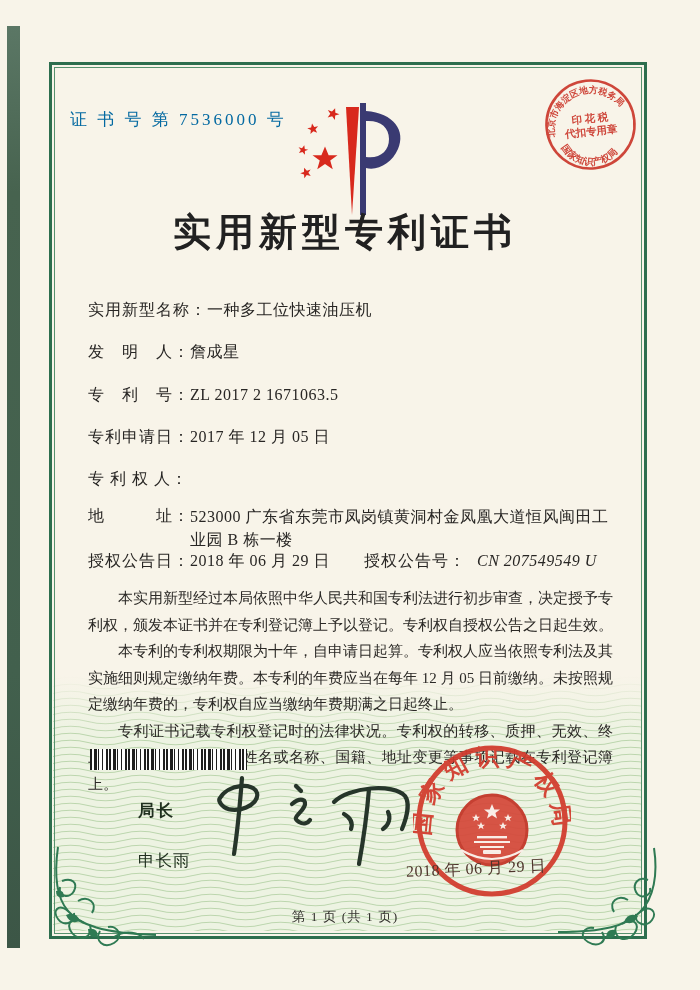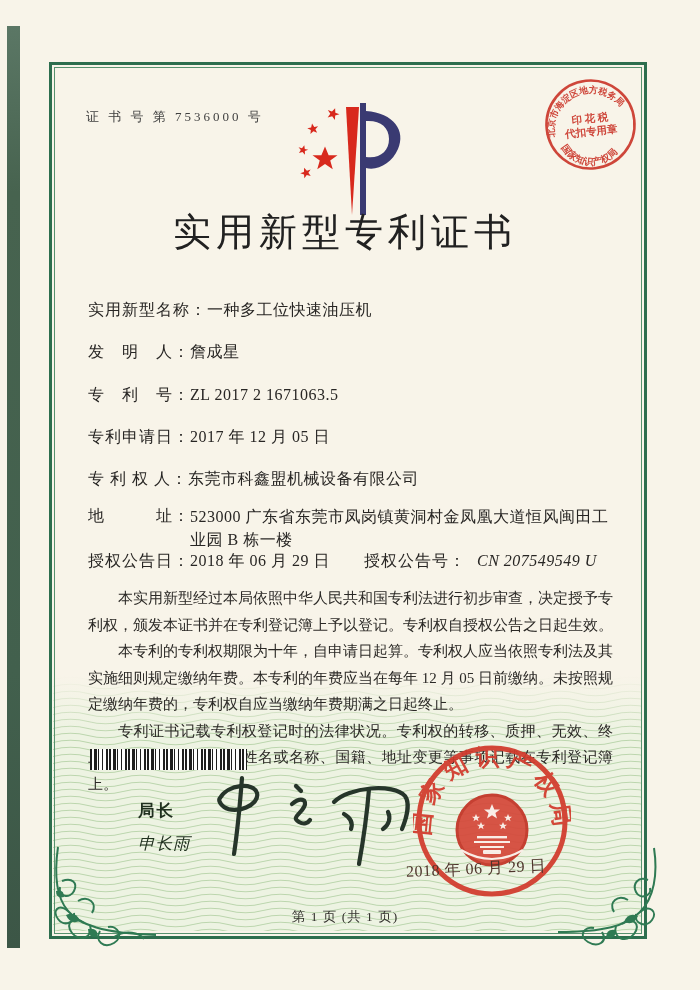--- a/index.html
+++ b/index.html
@@ -14,26 +14,26 @@
 
   
   .frame{position:absolute;left:49px;top:62px;width:592px;height:871px;
     border:3px solid #2d6e4e;}
   .frame::before{content:"";position:absolute;inset:2px;border:1px solid #57926f;}
 
   
   .wave-zone{position:absolute;left:53px;top:676px;width:588px;height:255px;overflow:hidden;}
   .wave-zone svg{display:block;}
 
-  .cert-no{position:absolute;left:70px;top:108px;font-size:13px;letter-spacing:3px;color:#404040;margin-left:16px;}
+  .cert-no{position:absolute;left:70px;top:108px;font-size:17px;letter-spacing:3px;color:#0369a1;}
 
   .logo{position:absolute;left:292px;top:101px;width:116px;height:118px;}
 
   .title{position:absolute;left:49px;top:207px;width:592px;text-align:center;
-    font-size:38px;font-weight:400;letter-spacing:5px;color:#212121;}
+    font-size:38px;font-weight:700;letter-spacing:5px;color:#212121;}
 
   .row{position:absolute;left:88px;width:530px;font-size:16px;color:#282624;
        display:flex;align-items:flex-start;line-height:22px;}
   .row .lbl{white-space:pre;letter-spacing:1px;flex:0 0 auto;}
   .row .val{letter-spacing:0.5px;}
   .r1{top:299px}.r2{top:341px}.r3{top:384px}.r4{top:426px}
   .r5{top:468px}.r6{top:505px}.r7{top:550px}
   .r6 .val{max-width:442px;line-height:23px;}
   .r7{width:558px;align-items:center;}
   .r7 .lbl2{position:absolute;left:276px;white-space:pre;letter-spacing:1px;}
@@ -44,21 +44,21 @@
   .paras p{margin:0;text-indent:2em;}
 
   .barcode{position:absolute;left:90px;top:749px;width:157px;height:21px;z-index:3;
     background:repeating-linear-gradient(90deg,
       #1d1d1d 0 2px,#fdfdfd 2px 4px,#1d1d1d 4px 7px,#fdfdfd 7px 8px,
       #1d1d1d 8px 9px,#fdfdfd 9px 12px,#1d1d1d 12px 13px,#fdfdfd 13px 16px,
       #1d1d1d 16px 18px,#fdfdfd 18px 19px);}
 
   .director{position:absolute;left:138px;top:800px;z-index:3;font-size:16.5px;color:#20301f;}
   .director .t{letter-spacing:2px;font-weight:bold;}
-  .director .n{margin-top:11px;letter-spacing:1px;font-style:italic;}
+  .director .n{margin-top:28px;letter-spacing:1px;}
 
   .signature{position:absolute;left:196px;top:772px;width:230px;height:98px;z-index:5;}
 
   .seal{position:absolute;left:413px;top:742px;width:158px;height:158px;z-index:4;opacity:.93;}
   .seal-date{position:absolute;left:406px;top:858px;width:175px;z-index:6;
     font-size:16px;color:#4e342b;letter-spacing:0.5px;transform:rotate(-2.5deg);}
 
   .tax-stamp{position:absolute;left:543px;top:77px;width:95px;height:95px;
     transform:rotate(-6deg);opacity:.88;}
 
@@ -172,21 +172,20 @@
   <div class="row r3">
     <span class="lbl">专　利　号：</span>
     <span class="val">ZL 2017 2 1671063.5</span>
   </div>
   <div class="row r4">
     <span class="lbl">专利申请日：</span>
     <span class="val">2017 年 12 月 05 日</span>
   </div>
   <div class="row r5">
     <span class="lbl">专 利 权 人：</span>
-    <span class="val">东莞市科鑫盟机械设备有限公司</span>
   </div>
   <div class="row r6">
     <span class="lbl">地　　　址：</span>
     <span class="val">523000 广东省东莞市凤岗镇黄洞村金凤凰大道恒风闽田工业园 B 栋一楼</span>
   </div>
   <div class="row r7">
     <span class="lbl">授权公告日：</span>
     <span class="val">2018 年 06 月 29 日</span>
     <span class="lbl2">授权公告号：</span>
     <span class="val2">CN 207549549 U</span>

